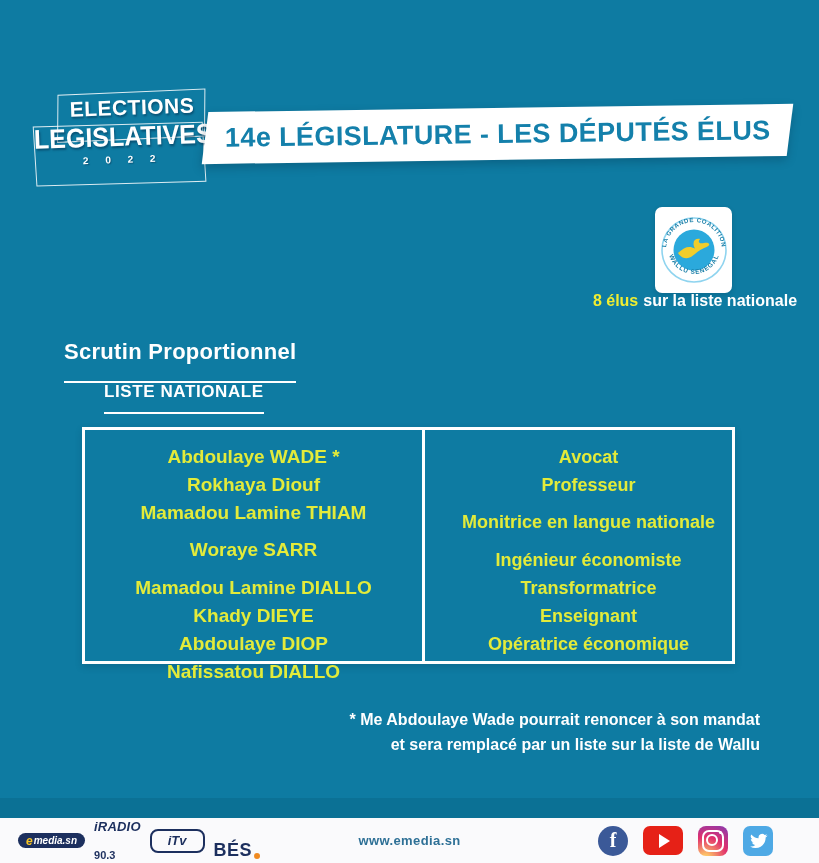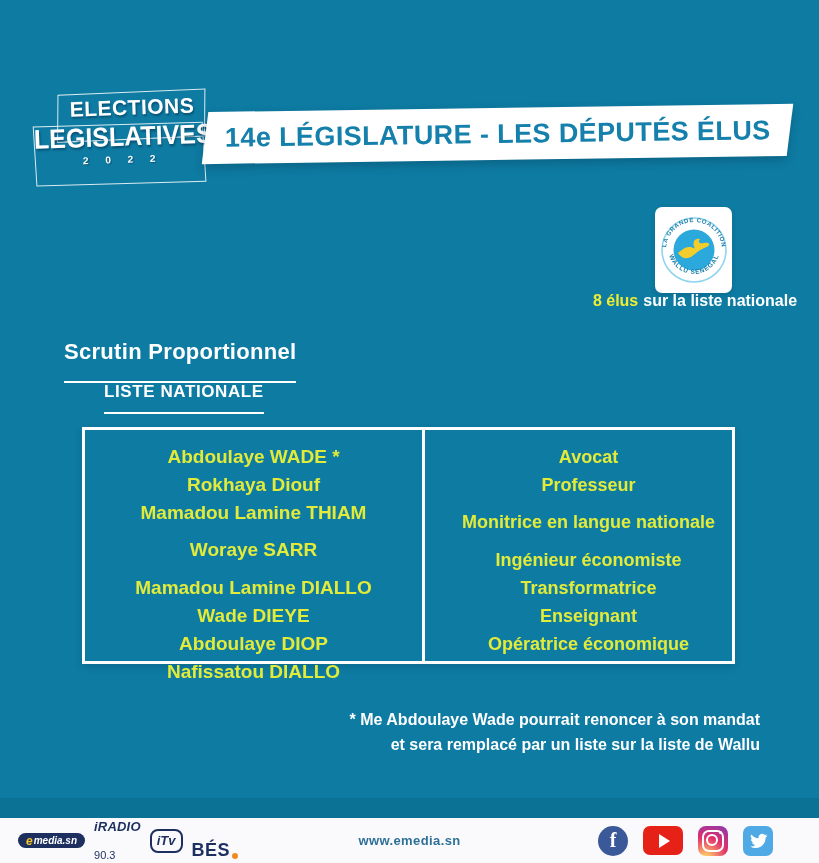--- a/index.html
+++ b/index.html
@@ -73,24 +73,24 @@
   .band{position:absolute;left:0;top:798px;width:819px;height:20px;background:#0B7195;}
   .footer{position:absolute;left:0;top:818px;width:819px;height:45px;background:#FAFAFC;}
   .footer-logos{position:absolute;left:18px;top:0;height:45px;display:flex;align-items:center;gap:9px;}
   .logo-emedia{
     display:inline-flex;align-items:center;background:#1C2F5E;border-radius:9px;
     height:15px;padding:0 8px;font-size:10px;font-style:italic;font-weight:700;color:#fff;white-space:nowrap;
   }
   .logo-emedia .em-e{color:#F5C324;font-size:12px;margin-right:1px;}
   .logo-iradio{display:inline-flex;flex-direction:column;align-items:flex-start;color:#1C2F5E;line-height:1;}
   .ir-name{font-size:13px;font-weight:800;font-style:italic;letter-spacing:.2px;}
-  .ir-freq{font-size:11px;font-weight:400;margin-top:17px;}
+  .ir-freq{font-size:11px;font-weight:700;margin-top:17px;}
   .logo-itv{
     display:inline-flex;align-items:center;justify-content:center;
-    border:2px solid #1C2F5E;border-radius:8px;height:20px;padding:0 5px;
+    border:2px solid #1C2F5E;border-radius:8px;height:20px;padding:0 16px;
     color:#1C2F5E;font-size:13px;font-weight:800;font-style:italic;
   }
   .logo-bes{display:inline-flex;align-items:baseline;color:#1C2F5E;font-size:18px;font-weight:800;letter-spacing:.5px;margin-top:20px;}
   .bes-dot{width:6px;height:6px;border-radius:50%;background:#F08A21;margin-left:2px;align-self:flex-end;margin-bottom:2px;}
   .website{
     position:absolute;left:0;top:0;width:819px;height:45px;
     display:flex;align-items:center;justify-content:center;
     color:#2E7096;font-size:13px;font-weight:700;letter-spacing:.4px;pointer-events:none;
   }
   .social{position:absolute;right:46px;top:0;height:45px;display:flex;align-items:center;gap:15px;}
@@ -147,21 +147,21 @@
   <div class="scrutin">Scrutin Proportionnel</div>
   <div class="liste">LISTE NATIONALE</div>
 
   <div class="table">
     <div class="col col-names">
       <div class="row name">Abdoulaye WADE *</div>
       <div class="row name">Rokhaya Diouf</div>
       <div class="row name">Mamadou Lamine THIAM</div>
       <div class="row name gap-a">Woraye SARR</div>
       <div class="row name gap-b">Mamadou Lamine DIALLO</div>
-      <div class="row name">Wade DIEYE</div>
+      <div class="row name">Khady DIEYE</div>
       <div class="row name">Abdoulaye DIOP</div>
       <div class="row name">Nafissatou DIALLO</div>
     </div>
     <div class="col col-profs">
       <div class="row prof">Avocat</div>
       <div class="row prof">Professeur</div>
       <div class="row prof gap-a">Monitrice en langue nationale</div>
       <div class="row prof gap-b">Ingénieur économiste</div>
       <div class="row prof">Transformatrice</div>
       <div class="row prof">Enseignant</div>

